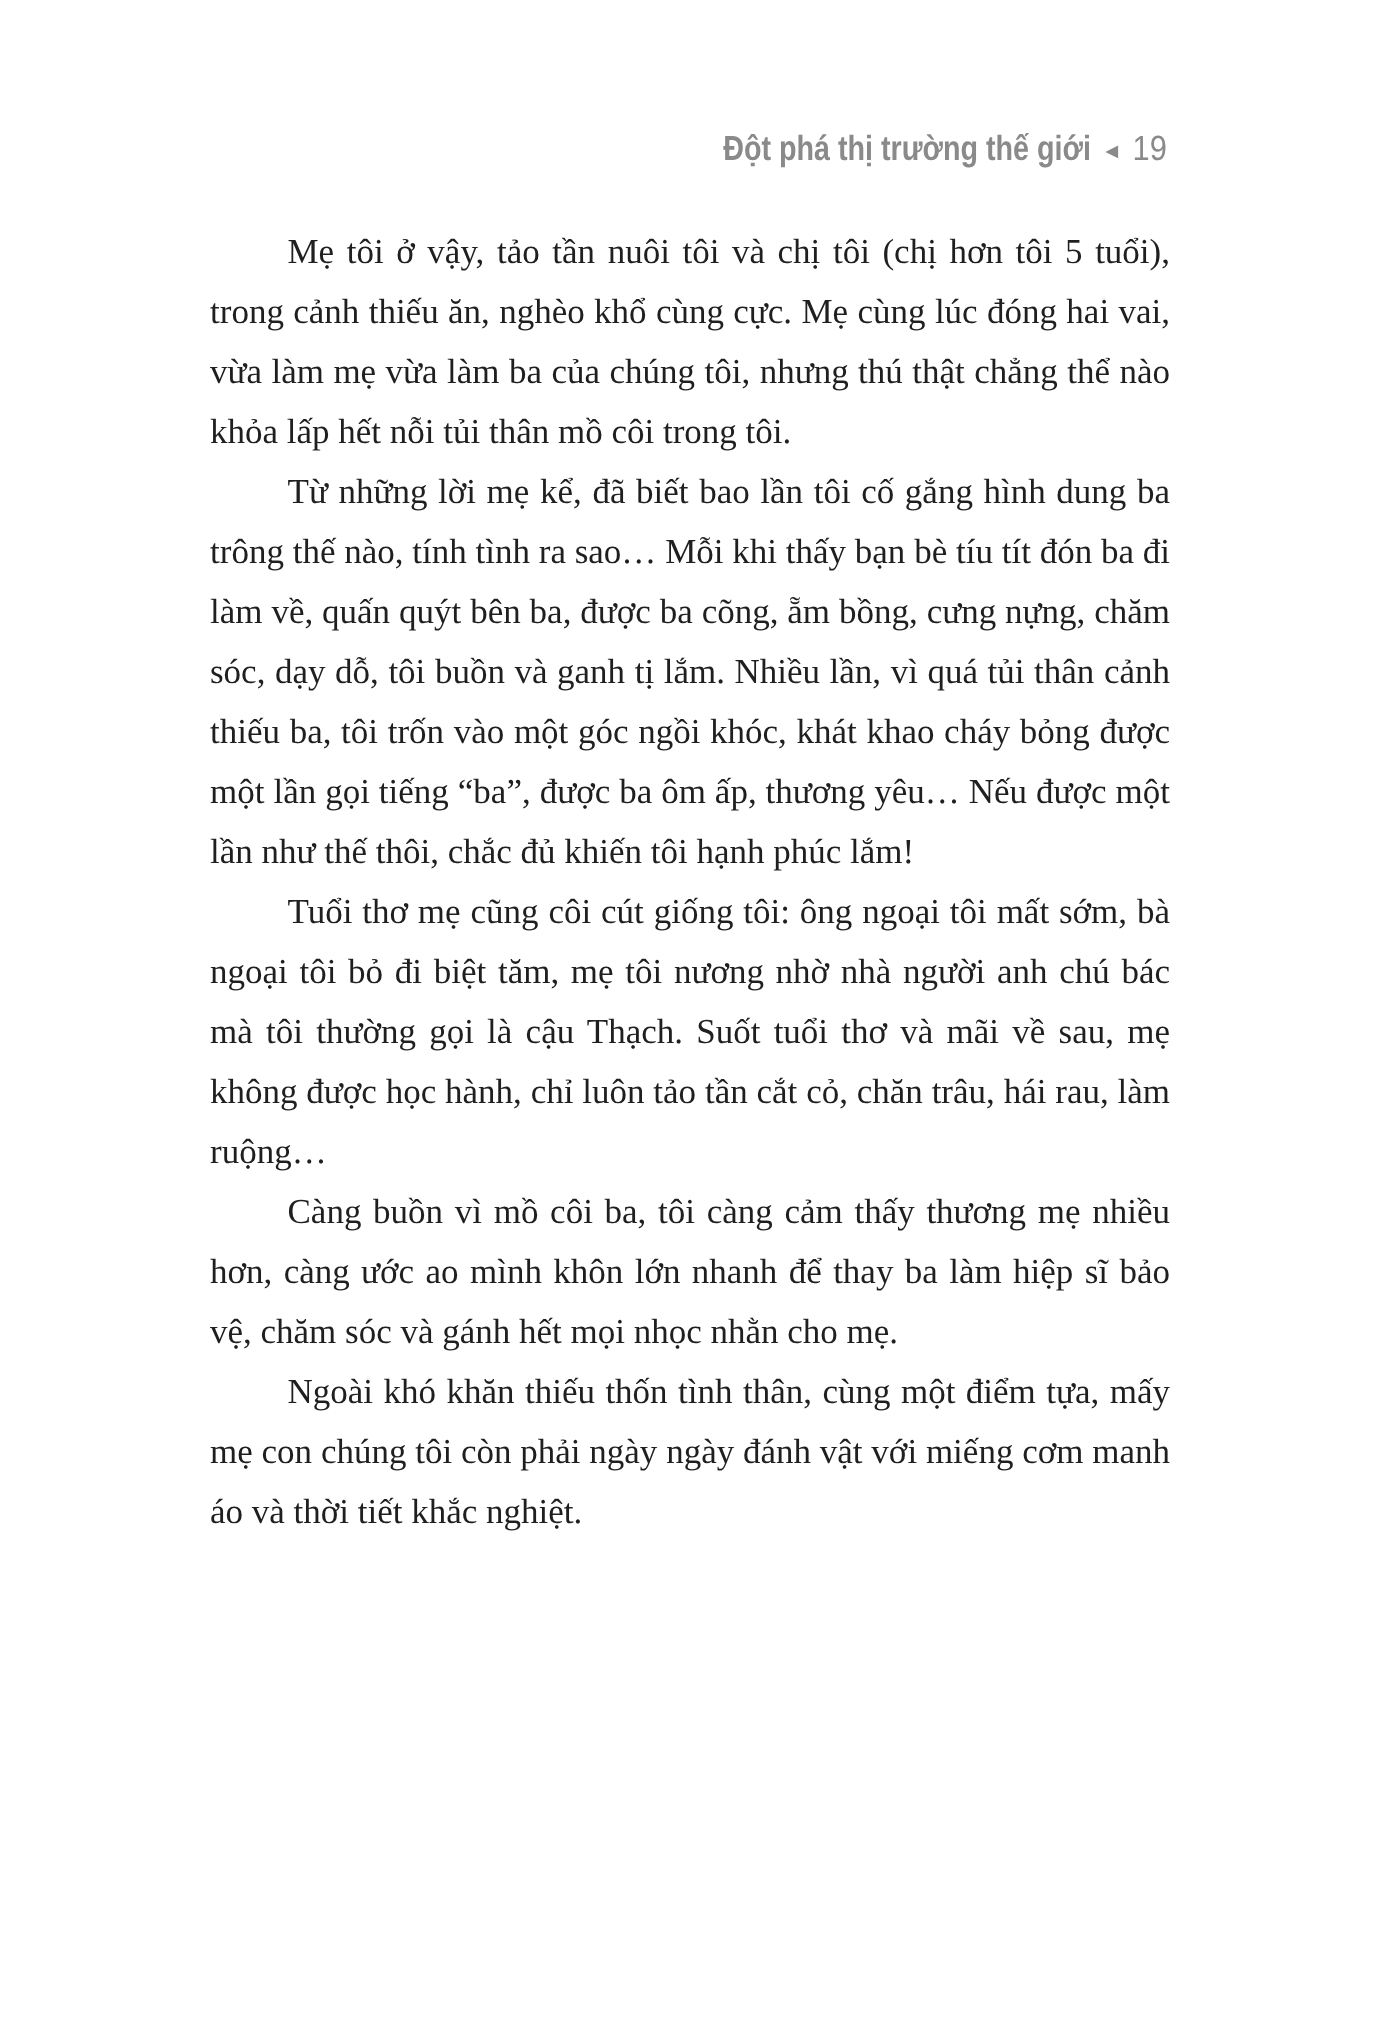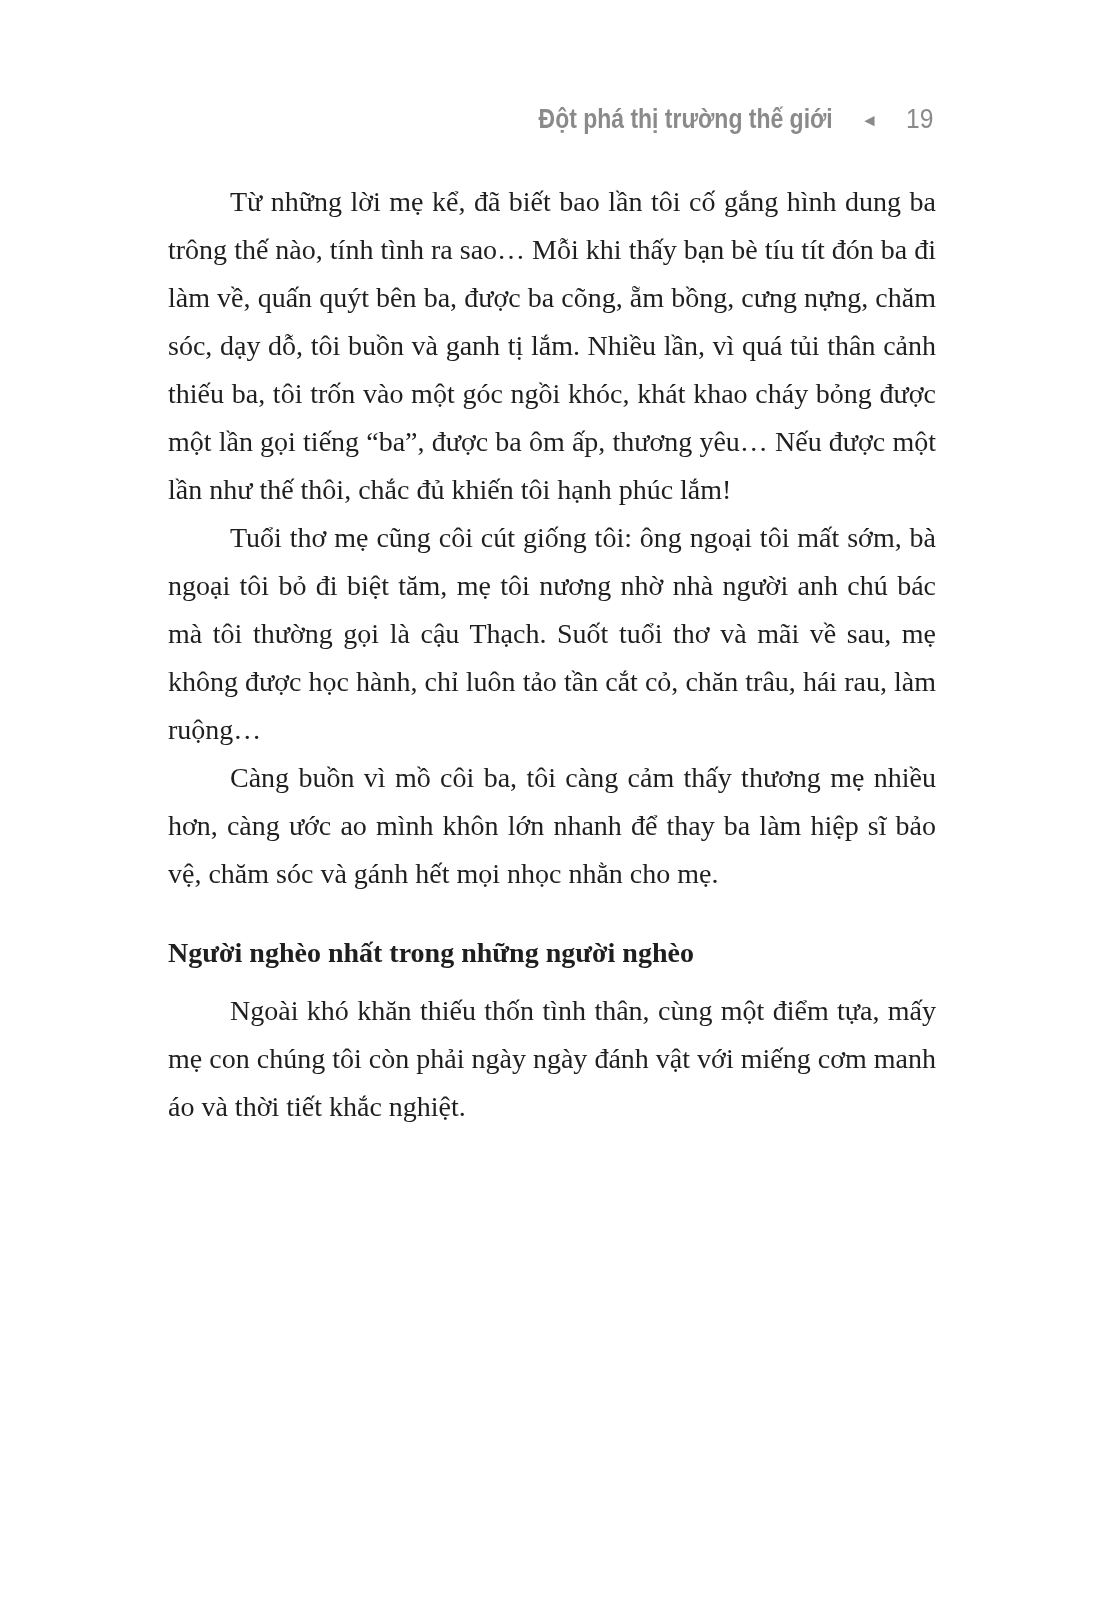--- a/index.html
+++ b/index.html
@@ -15,21 +15,21 @@
     overflow: hidden;
     font-family: "Liberation Serif", serif;
     color: #1f1f1f;
   }
   .header {
     position: absolute;
     top: 103px;
     right: 166px;
     display: flex;
     align-items: center;
-    gap: 28px;
+    gap: 8px;
     font-family: "Liberation Sans", sans-serif;
     color: #8a8a8a;
   }
   .header-title {
     display: inline-block;
     font-size: 28px;
     font-weight: 700;
     letter-spacing: 0px;
     transform: scaleX(0.82);
     transform-origin: right center;
@@ -78,26 +78,26 @@
 <div class="page">
 
   <div class="header">
     <span class="header-title">Đột phá thị trường thế giới</span>
     <span class="header-arrow">◄</span>
     <span class="header-page">19</span>
   </div>
 
   <div class="content">
 
+    <p>Mẹ tôi ở vậy, tảo tần nuôi tôi và chị tôi (chị hơn tôi 5 tuổi), trong cảnh thiếu ăn, nghèo khổ cùng cực. Mẹ cùng lúc đóng hai vai, vừa làm mẹ vừa làm ba của chúng tôi, nhưng thú thật chẳng thể nào khỏa lấp hết nỗi tủi thân mồ côi trong tôi.</p>
 
     <p><span>Từ những lời mẹ kể, đã biết bao lần tôi cố gắng hình dung ba trông thế nào, tính tình ra sao… Mỗi khi thấy bạn bè tíu tít đón ba đi làm về, quấn quýt bên ba, được ba cõng, ẵm bồng, cưng nựng, chăm sóc, dạy dỗ, tôi buồn và ganh tị lắm. Nhiều lần, vì quá tủi thân cảnh thiếu ba, tôi trốn vào một góc ngồi khóc, khát khao cháy bỏng được một lần gọi tiếng </span><span class="italic-word">“ba”</span><span>, được ba ôm ấp, thương yêu… Nếu được một lần như thế thôi, chắc đủ khiến tôi hạnh phúc lắm!</span></p>
 
     <p>Tuổi thơ mẹ cũng côi cút giống tôi: ông ngoại tôi mất sớm, bà ngoại tôi bỏ đi biệt tăm, mẹ tôi nương nhờ nhà người anh chú bác mà tôi thường gọi là cậu Thạch. Suốt tuổi thơ và mãi về sau, mẹ không được học hành, chỉ luôn tảo tần cắt cỏ, chăn trâu, hái rau, làm ruộng…</p>
 
     <p>Càng buồn vì mồ côi ba, tôi càng cảm thấy thương mẹ nhiều hơn, càng ước ao mình khôn lớn nhanh để thay ba làm hiệp sĩ bảo vệ, chăm sóc và gánh hết mọi nhọc nhằn cho mẹ.</p>
 
-    <h2 class="section-heading">Người nghèo nhất trong những người nghèo</h2>
 
     <p>Ngoài khó khăn thiếu thốn tình thân, cùng một điểm tựa, mấy mẹ con chúng tôi còn phải ngày ngày đánh vật với miếng cơm manh áo và thời tiết khắc nghiệt.</p>
 
   </div>
 
 </div>
 
 </body></html>

